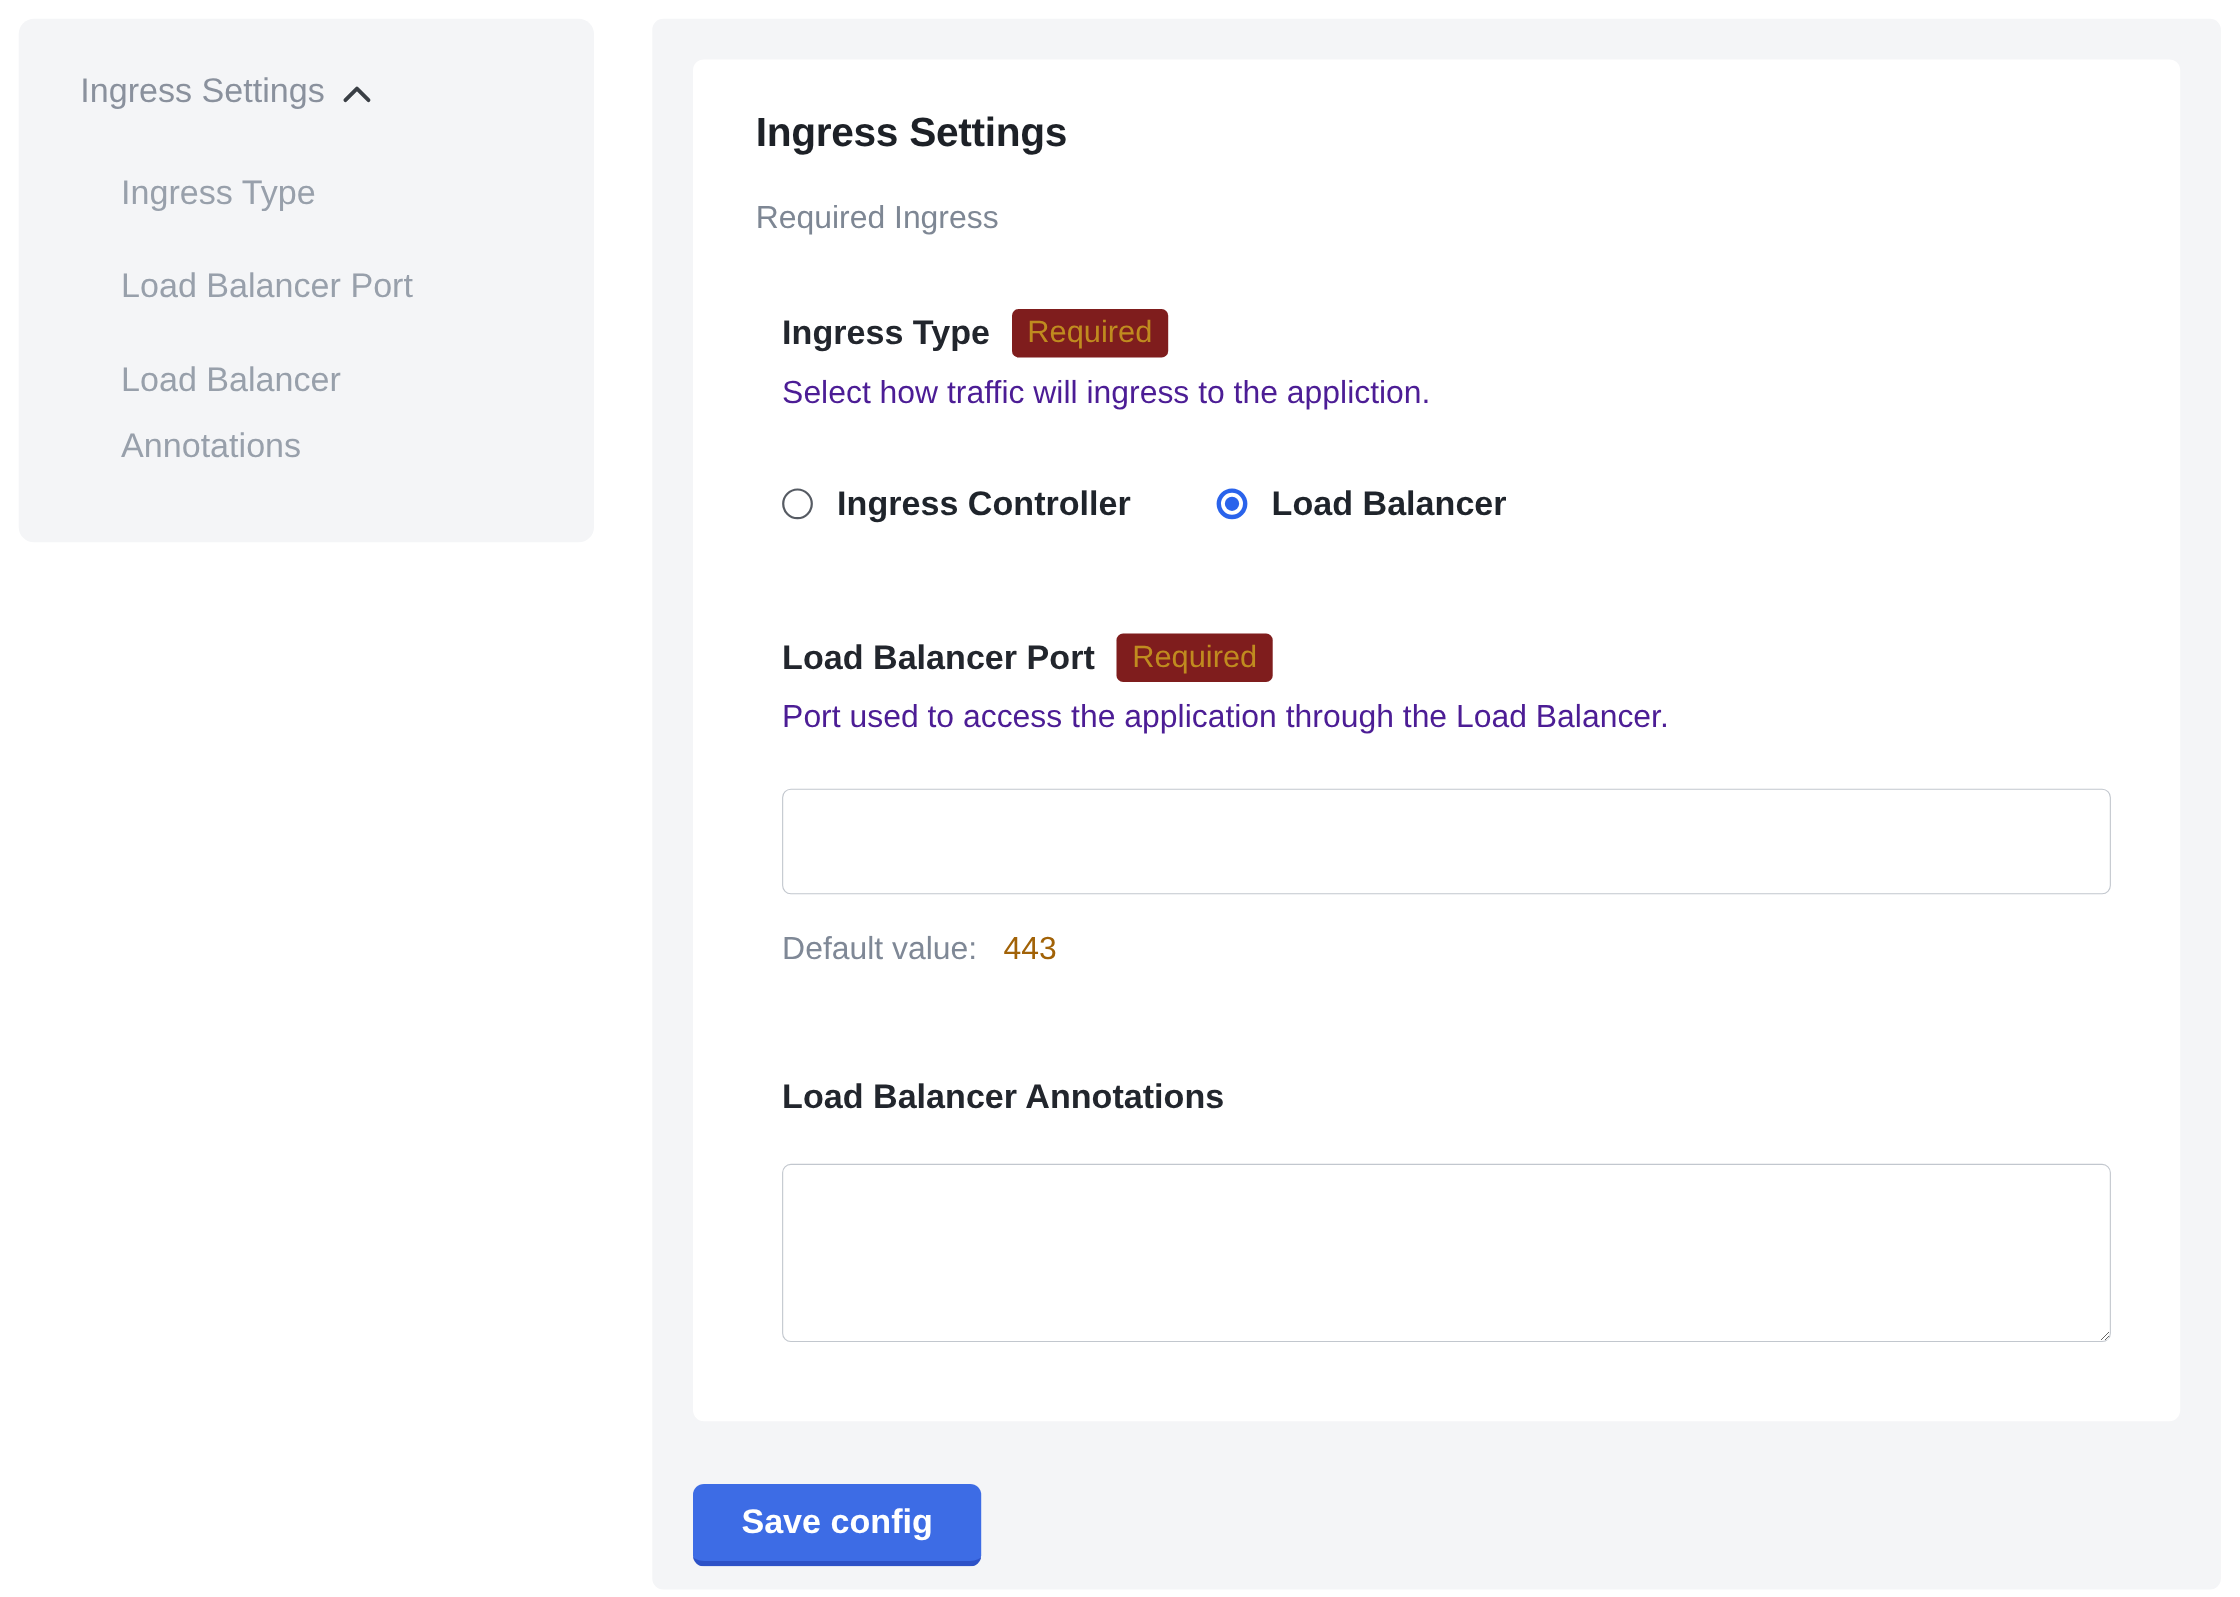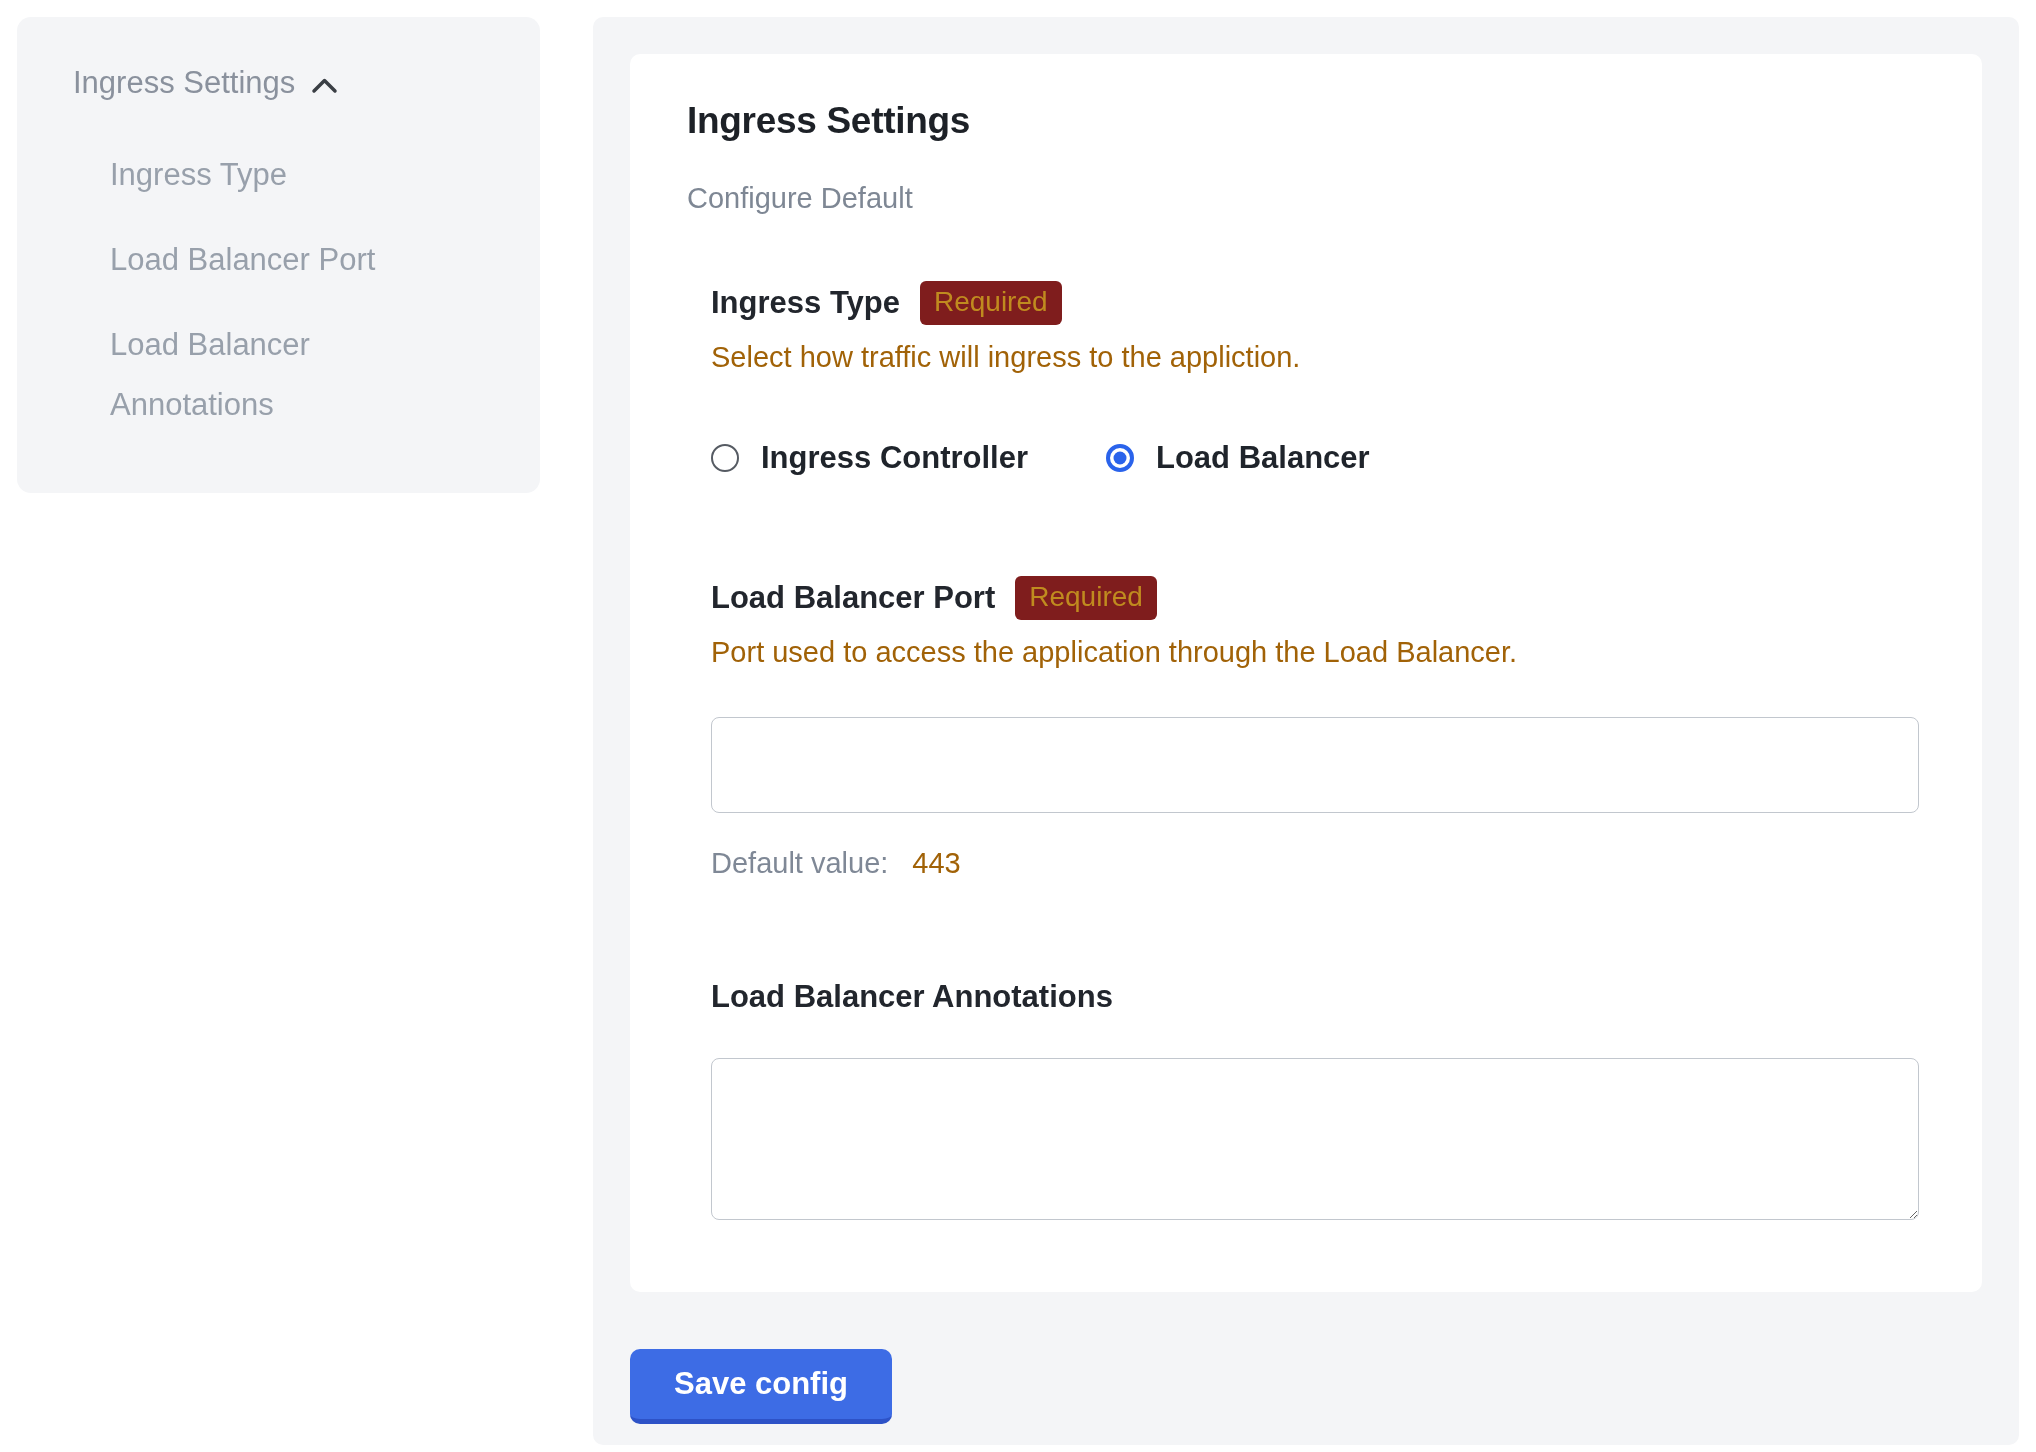--- a/index.html
+++ b/index.html
@@ -79,21 +79,21 @@
   .badge {
     font-size: 28px;
     color: #c08b1f;
     background: #7f1d1d;
     border-radius: 6px;
     padding: 5px 14px 7px;
   }
   .fdesc {
     margin-top: 12px;
     font-size: 29px;
-    color: #a16207;
+    color: #4c1d95;
     line-height: 41px;
   }
 
   
   .radio-row {
     margin-top: 62px;
     display: flex;
     align-items: flex-end;
     gap: 78px;
   }
@@ -201,21 +201,21 @@
   <div class="side-items">
     <div class="side-item">Ingress Type</div>
     <div class="side-item">Load Balancer Port</div>
     <div class="side-item">Load Balancer Annotations</div>
   </div>
 </nav>
 
 <div class="panel">
   <section class="card">
     <h1 class="page-title">Ingress Settings</h1>
-    <div class="subtitle">Configure Default</div>
+    <div class="subtitle">Required Ingress</div>
 
     <div class="sections">
 
       <div class="field field-ingress-type">
         <div class="label-row">
           <span class="flabel">Ingress Type</span>
           <span class="badge">Required</span>
         </div>
         <div class="fdesc">Select how traffic will ingress to the appliction.</div>
         <div class="radio-row">

